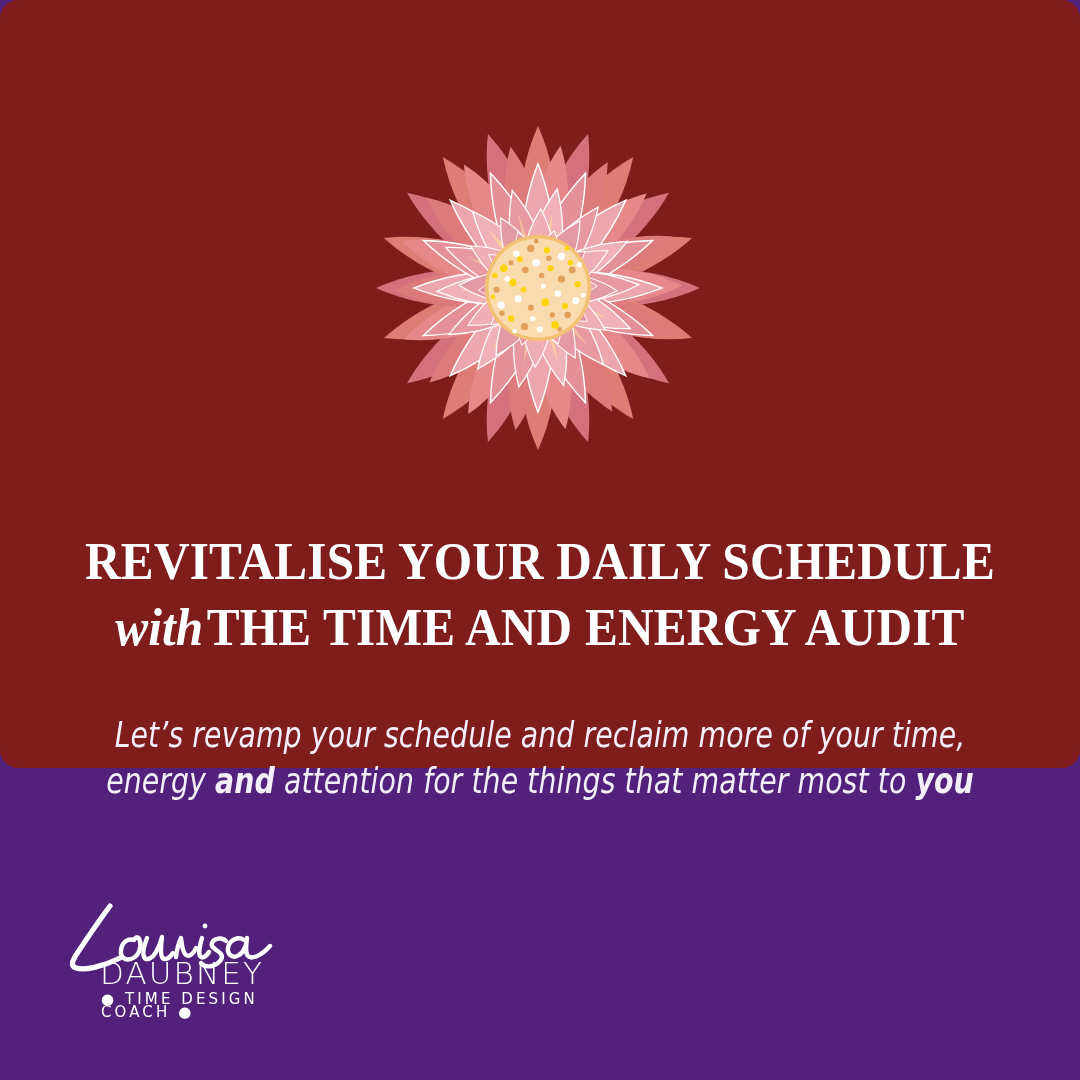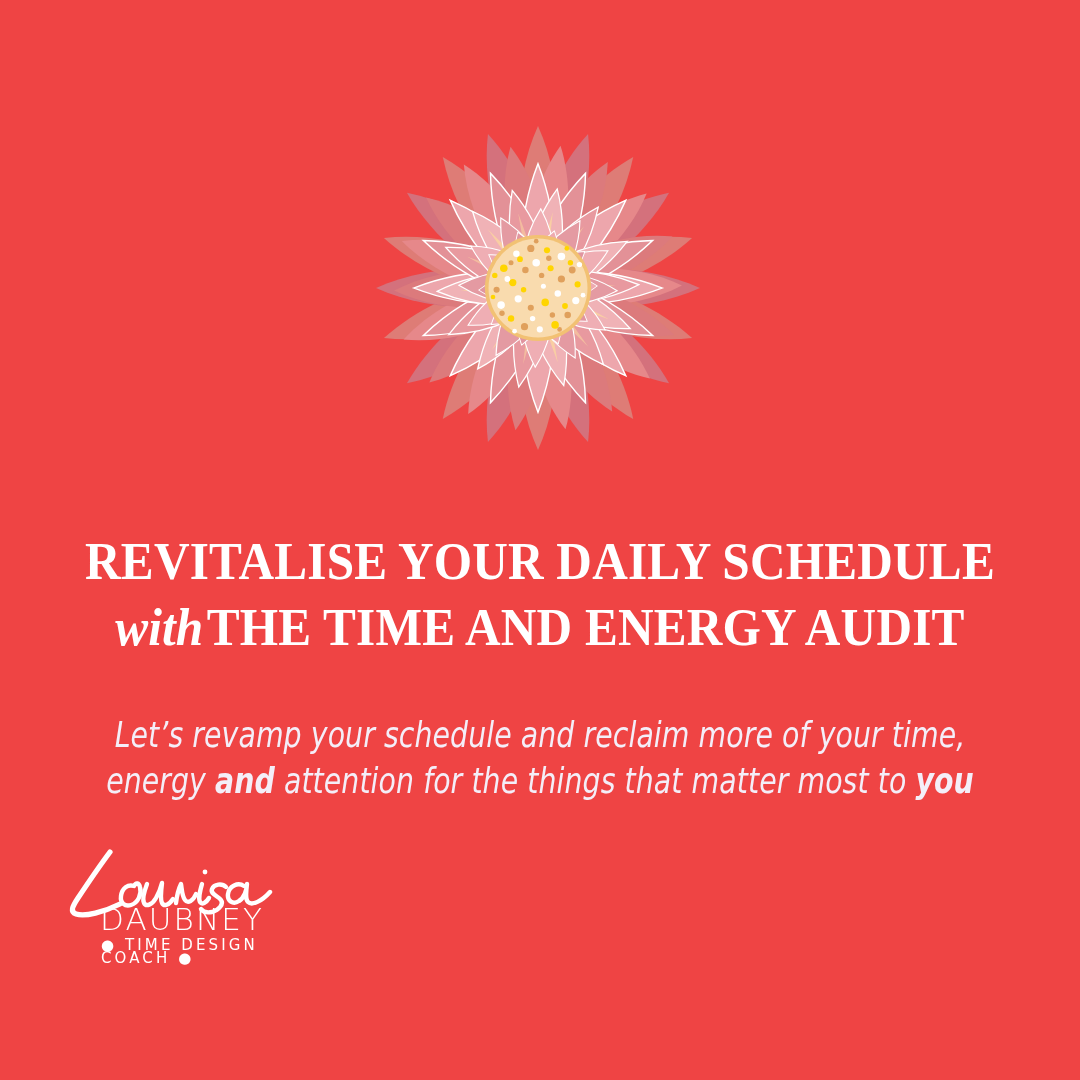--- a/index.html
+++ b/index.html
@@ -5,22 +5,23 @@
   html,body{margin:0;padding:0;}
   body{
     width:1080px;height:1080px;
     background:#52217c;
     font-family:"Liberation Sans", sans-serif;
     overflow:hidden;
     position:relative;
   }
   .canvas{
     position:absolute;inset:0;
-    width:1080px;height:1080px;
-    background:#ef4444;
+    width:1080px;height:768px;
+    background:#7f1d1d;
+    border-radius:18px;
   }
 
   
   .flower-wrap{
     position:absolute;
     left:355px; top:108px;
     width:366px; height:360px;
   }
   .flower-wrap svg{display:block;width:100%;height:100%;}
 
@@ -67,21 +68,21 @@
     transform-origin:50% 0;
     white-space:nowrap;
   }
   .subtitle .line{display:block;}
   .subtitle b{font-weight:700;}
 
   
   .logo{
     position:absolute;
     left:48px;
-    top:846px;
+    top:900px;
     width:240px;
     height:112px;
   }
   .logo-script{
     position:absolute;
     left:0; top:0;
     width:240px; height:76px;
   }
   .logo-script svg{display:block;width:100%;height:100%;}
   .logo-name{

